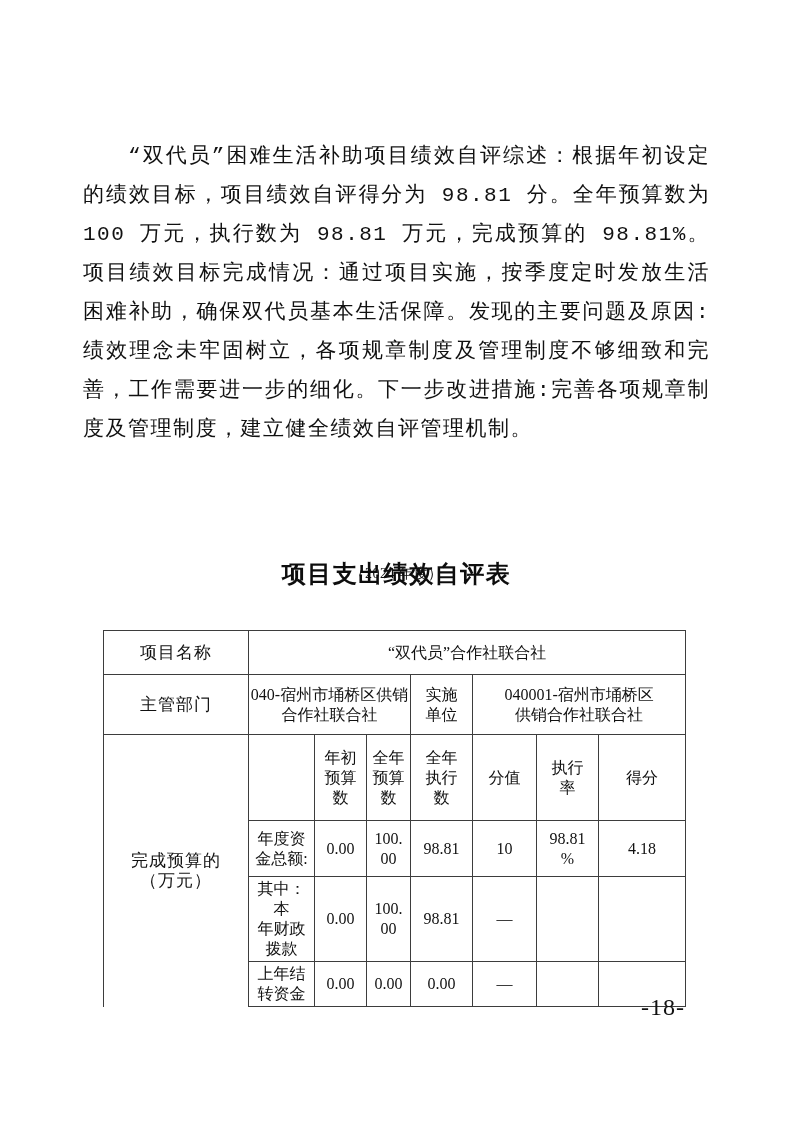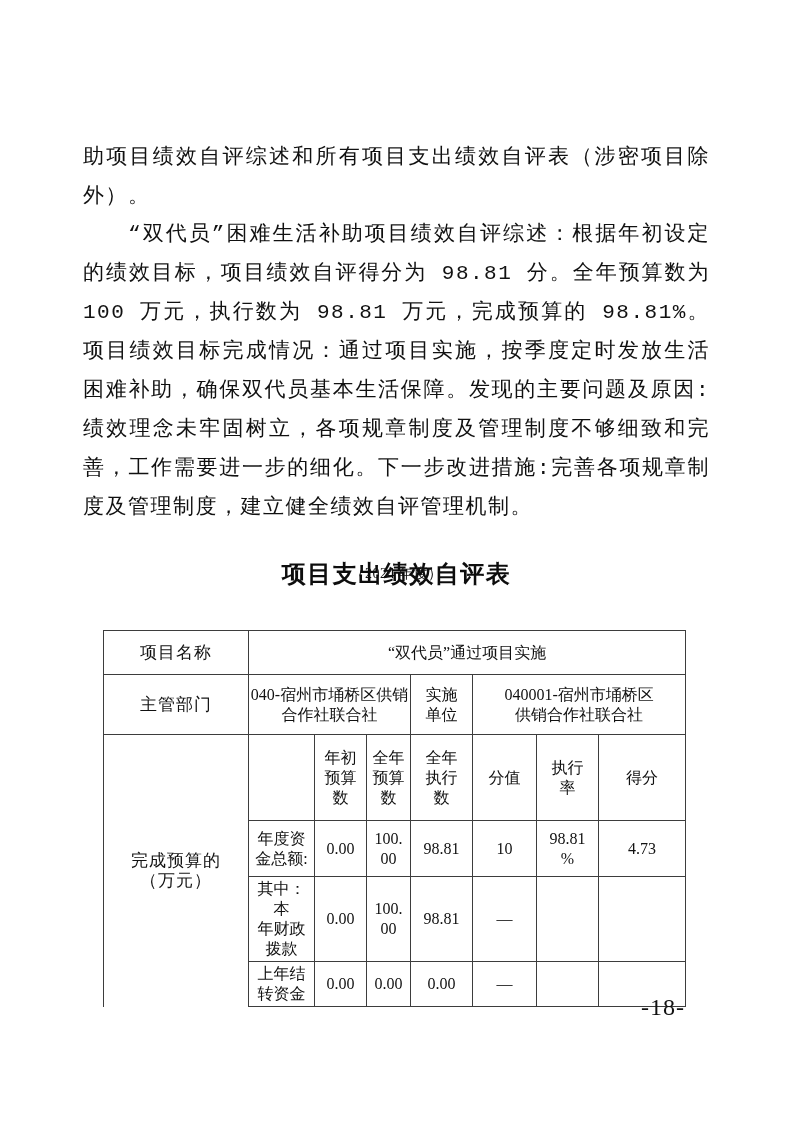--- a/index.html
+++ b/index.html
@@ -67,42 +67,41 @@
     position: absolute; right: 108px; top: 994px;
     font-size: 24px; letter-spacing: 1px;
   }
 </style>
 </head>
 <body>
 
 <div class="page">
 
   <div class="body-text">
-    <p class="para">助项目绩效自评综述和所有项目支出绩效自评表（涉密项目除外）。</p>
     <p class="para indent">“双代员”困难生活补助项目绩效自评综述：根据年初设定的绩效目标，项目绩效自评得分为 98.81 分。全年预算数为 100 万元，执行数为 98.81 万元，完成预算的 98.81%。项目绩效目标完成情况：通过项目实施，按季度定时发放生活困难补助，确保双代员基本生活保障。发现的主要问题及原因:绩效理念未牢固树立，各项规章制度及管理制度不够细致和完善，工作需要进一步的细化。下一步改进措施:完善各项规章制度及管理制度，建立健全绩效自评管理机制。</p>
   </div>
 
   <h1 class="tbl-title">项目支出绩效自评表</h1>
   <div class="tbl-subtitle">（2024 年度）</div>
 
   <table class="selfeval">
     <colgroup>
       <col style="width:145px">
         <col style="width:66px">
         <col style="width:52px">
         <col style="width:44px">
       <col style="width:62px">
         <col style="width:64px">
         <col style="width:62px">
         <col style="width:87px">
     </colgroup>
     <tbody>
       <tr class="r1">
         <td class="c1">项目名称</td>
-        <td colspan="7">“双代员”通过项目实施</td>
+        <td colspan="7">“双代员”合作社联合社</td>
       </tr>
       <tr class="r2">
         <td class="c1">主管部门</td>
         <td colspan="3">040-宿州市埇桥区供销
 合作社联合社</td>
         <td>实施
 单位</td>
         <td colspan="3">040001-宿州市埇桥区
 供销合作社联合社</td>
       </tr>
@@ -127,21 +126,21 @@
       <tr class="r4">
         <td>年度资
 金总额:</td>
         <td>0.00</td>
         <td>100.
 00</td>
         <td>98.81</td>
         <td>10</td>
         <td>98.81
 %</td>
-        <td>4.73</td>
+        <td>4.18</td>
       </tr>
       <tr class="r5">
         <td>其中：本
 年财政
 拨款</td>
         <td>0.00</td>
         <td>100.
 00</td>
         <td>98.81</td>
         <td>—</td>

